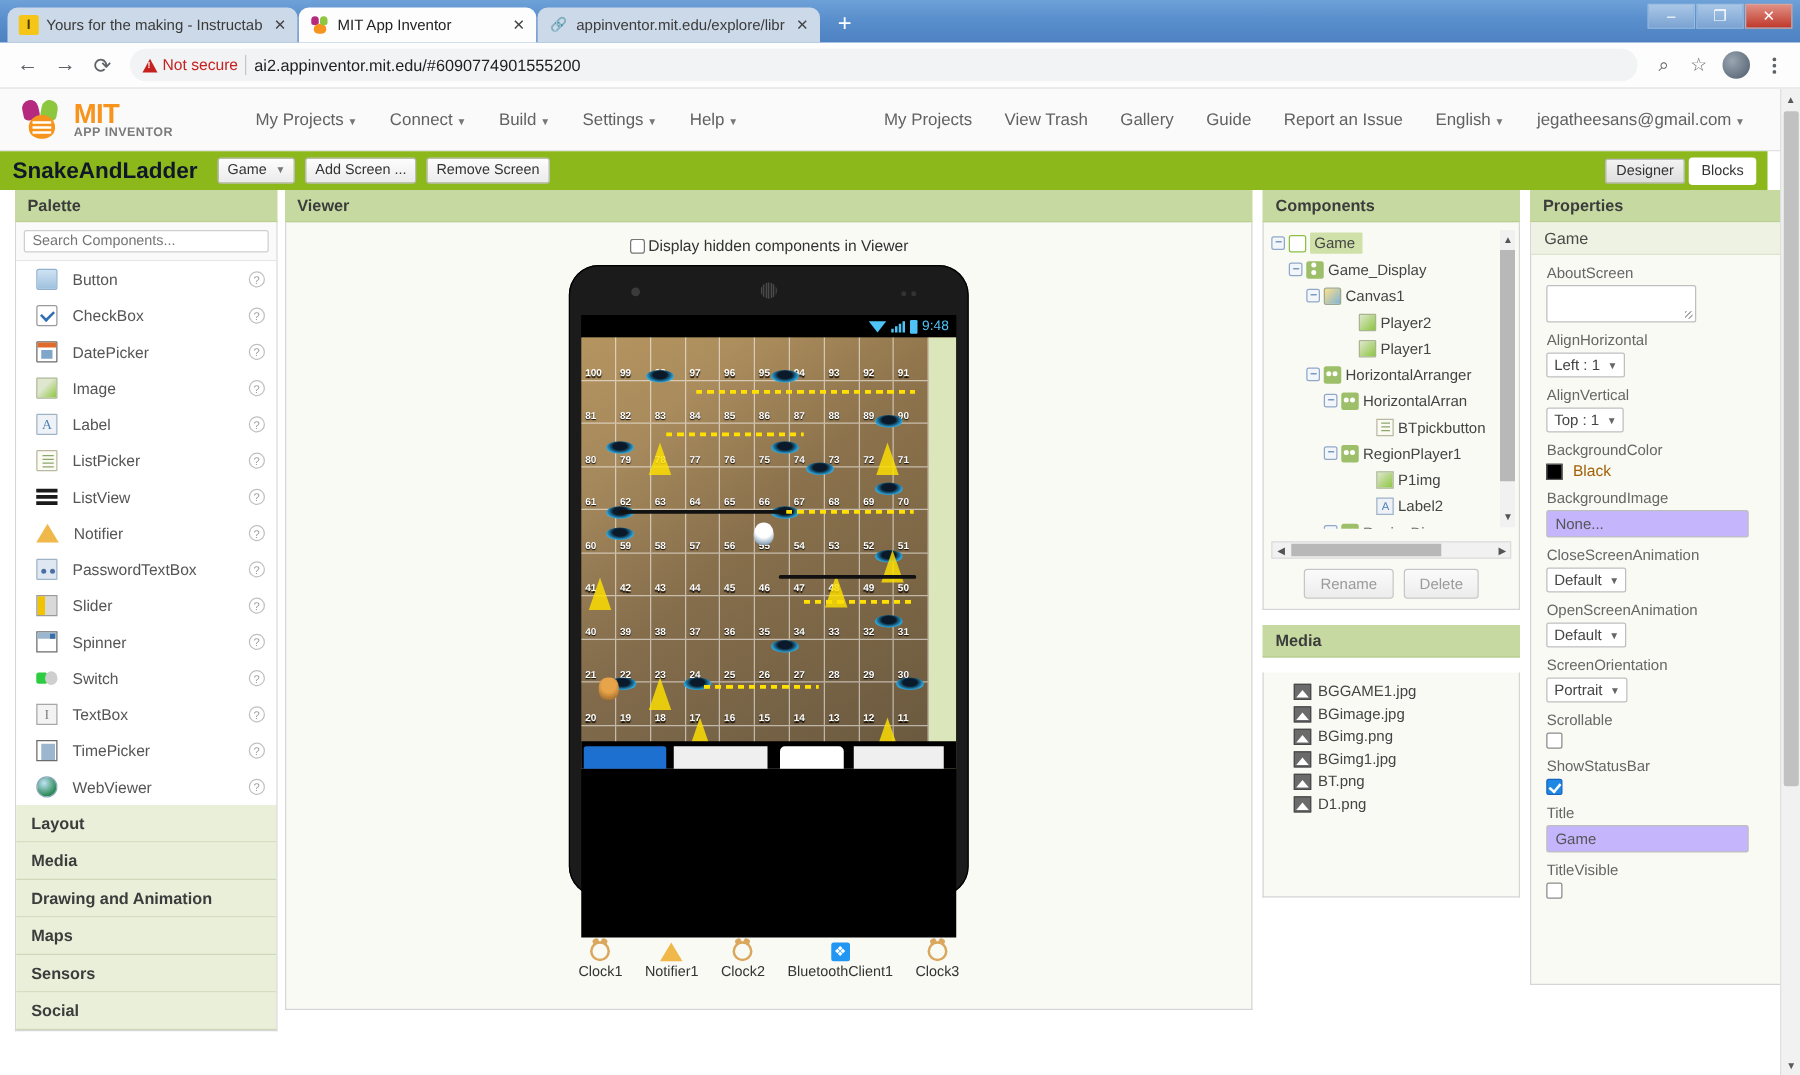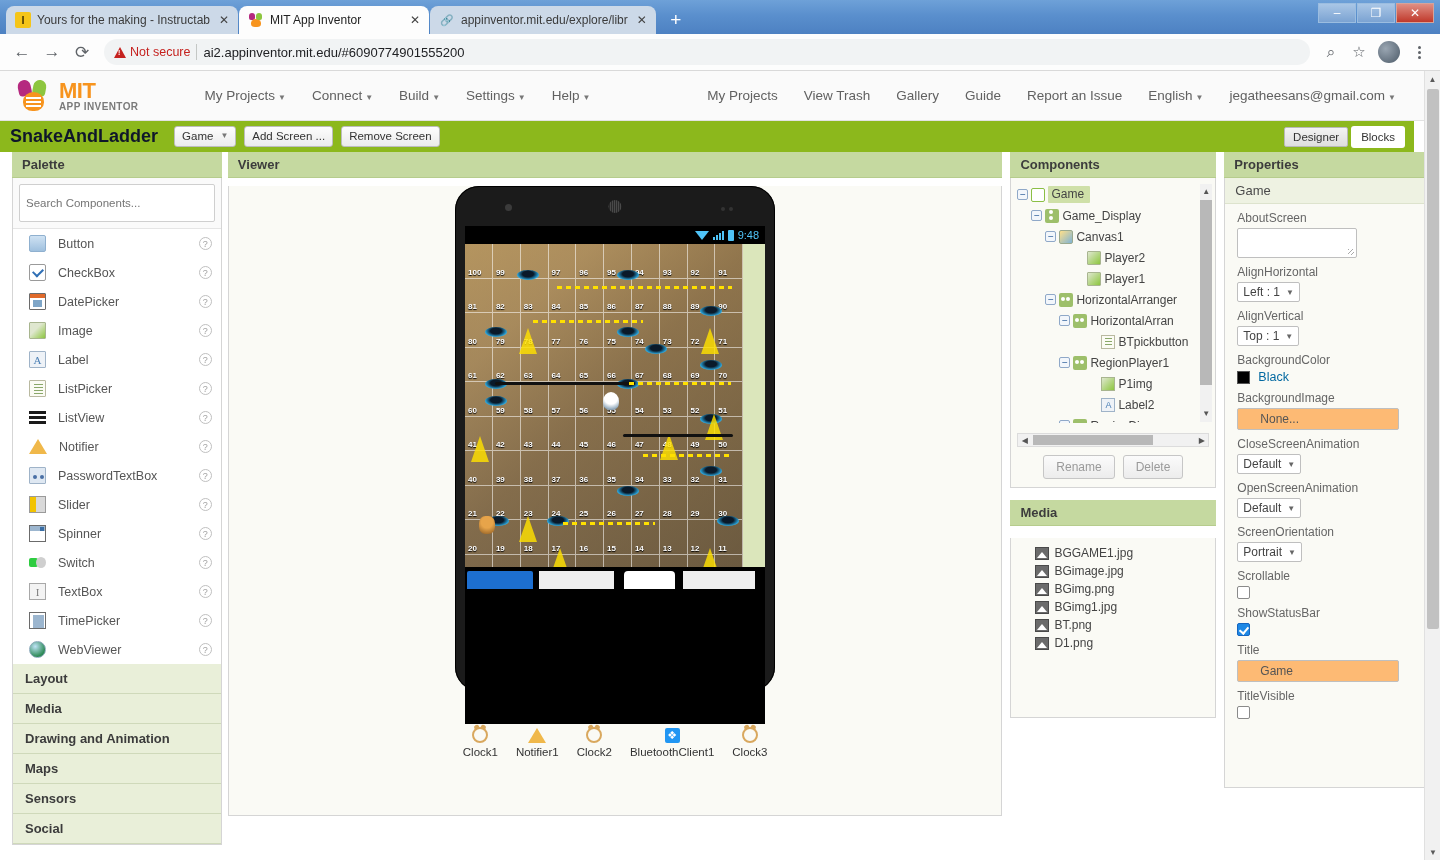--- a/index.html
+++ b/index.html
@@ -128,21 +128,21 @@
   
   .main { display:flex; height:700px; align-items:flex-start; }
   .panelhdr {
     background:#c5d9a0; color:#3c3c3c; font-weight:bold; font-size:13px;
     padding:5px 10px; border-bottom:1px solid #b6cc8d;
   }
   .col-palette { width:214px; margin-left:12px; }
   .pal-box { background:#fff; border:1px solid #d5d5d5; border-top:none;}
   .searchwrap { padding:6px; background:#fafafa; border-bottom:1px solid #e5e5e5;}
   .searchwrap input {
-    width:100%; height:38px; border:1px solid #cfcfcf; border-radius:2px;
+    width:100%; height:18px; border:1px solid #cfcfcf; border-radius:2px;
     font-size:11.5px; padding:0 6px; color:#888; font-family:"Liberation Sans",sans-serif;
   }
   .cat {
     background:#e9efd9; border-bottom:1px solid #cfd9ba; padding:7px 12px;
     font-weight:bold; font-size:13px; color:#3c3c3c;
   }
   .cat.open { background:#e9efd9; }
   .palitem {
     display:flex; align-items:center; height:29px; padding:0 9px 0 16px; gap:12px;
     background:#fff; font-size:12.5px; color:#555;
@@ -284,24 +284,24 @@
   .prop-box { background:#fafaf5; border:1px solid #d5d5d5; border-top:none; height:610px; padding-bottom:6px;}
   .prop-sub { background:#eef2e2; border-bottom:1px solid #dde3cd; padding:5px 10px; font-size:13px; color:#4a4a4a;}
   .prop-group { padding:7px 12px 0; }
   .prop-label { font-size:12px; color:#666; margin-bottom:3px; }
   .prop-textarea { width:120px; height:30px; border:1px solid #bfbfbf; border-radius:2px; background:#fff; position:relative;}
   .prop-textarea::after{content:"";position:absolute;right:2px;bottom:2px;width:6px;height:6px;
     background:repeating-linear-gradient(135deg,#aaa 0 1px,transparent 1px 3px);}
   .prop-select { display:inline-flex; align-items:center; gap:6px; border:1px solid #bfbfbf; border-radius:2px;
     background:#fff; padding:2px 5px; font-size:12px; color:#444;}
   .prop-select .cr { font-size:8px; color:#666; }
-  .swatch-row { display:flex; align-items:center; gap:8px; font-size:12.5px; color:#0369a1;}
+  .swatch-row { display:flex; align-items:center; gap:8px; font-size:12.5px; color:#a16207;}
   .swatch { width:13px;height:13px;background:#000;border:1px solid #555;}
-  .prop-input { width:128px; height:22px; border:1px solid #bfbfbf; border-radius:2px; background:#fdba74;
-    font-size:12px; color:#555; padding:0 22px; font-family:"Liberation Sans",sans-serif;}
+  .prop-input { width:128px; height:22px; border:1px solid #bfbfbf; border-radius:2px; background:#c4b5fd;
+    font-size:12px; color:#555; padding:0 6px; font-family:"Liberation Sans",sans-serif;}
   .prop-input.wide { width:162px; }
   .chk { width:13px;height:13px;border:1px solid #8a8a8a;background:#fff;border-radius:2px;display:block;}
   .chk.on { background:#1e88e5; border-color:#1565c0; position:relative;}
   .chk.on::after{content:"";position:absolute;left:3px;top:1px;width:4px;height:7px;border-right:2px solid #fff;border-bottom:2px solid #fff;transform:rotate(40deg);}
 </style>
 </head>
 <body>
 
 <div class="titlebar">
   <div class="tabstrip">
@@ -503,20 +503,24 @@
         <div class="cat">Maps</div>
         <div class="cat">Sensors</div>
         <div class="cat">Social</div>
       </div>
     </div>
 
     <div class="col-viewer">
       <div class="panelhdr">Viewer</div>
       <div class="viewer-box">
 
+        <div class="hiddenchk">
+          <input type="checkbox" style="">
+          <span>Display hidden components in Viewer</span>
+        </div>
 
         <div class="phone">
           <div class="phone-top">
             <span class="cam"></span>
             <span class="speaker"></span>
             <span class="sensor"></span>
           </div>
 
           <div class="screen">
             <div class="statusbar">

